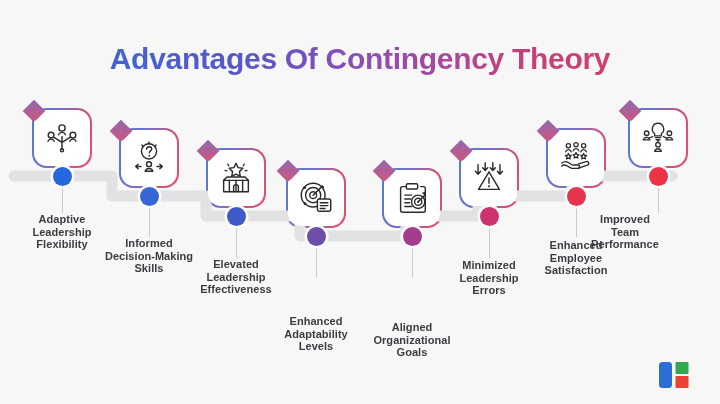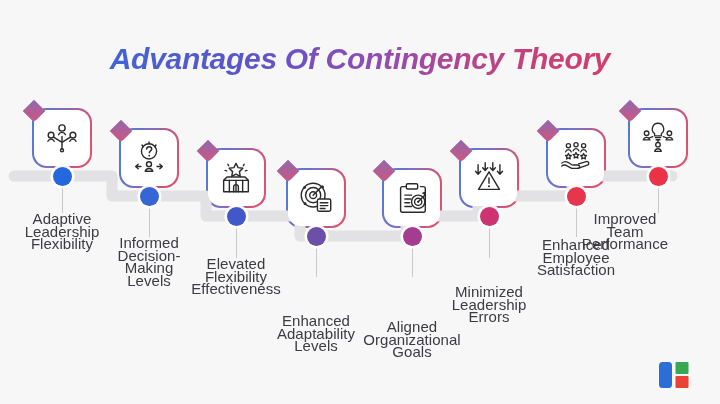--- a/index.html
+++ b/index.html
@@ -12,21 +12,20 @@
 
   
   .title{
     position:absolute;left:0;top:42px;width:720px;
     text-align:center;
     font-size:30px;font-weight:bold;letter-spacing:-0.3px;
     background:linear-gradient(90deg,#2f6fdc 0%,#5a56c8 34%,#8f4db4 52%,#c4417d 72%,#e03a56 100%);
     -webkit-background-clip:text;background-clip:text;
     -webkit-text-fill-color:transparent;color:transparent;
     white-space:nowrap;
-    font-style:italic;
   }
 
   
   .path-svg{position:absolute;left:0;top:0;width:720px;height:404px;}
 
   
   .node{position:absolute;}
 
   .card{
     position:absolute;
@@ -60,22 +59,22 @@
   .dot{
     position:absolute;width:19px;height:19px;border-radius:50%;
     box-shadow:0 0 0 2.5px rgba(255,255,255,0.95);
   }
 
   .stem{position:absolute;width:1.4px;background:#c9c9cd;}
 
   .label{
     position:absolute;
     text-align:center;
-    font-size:15px;line-height:12.6px;
-    font-weight:normal;
+    font-size:11px;line-height:12.6px;
+    font-weight:bold;
     color:#3b3b42;
     white-space:pre-line;
     letter-spacing:0.05px;
   }
 
   
   .logo{position:absolute;left:658px;top:360px;width:34px;height:30px;}
 </style>
 </head>
 <body>
@@ -123,41 +122,41 @@
           <circle cx="20" cy="26.5" r="2.6"></circle>
             <path d="M16 34c.7-2 2.1-3 4-3s3.3 1 4 3z"></path>
           <path d="M11.5 29h-5M8.6 26.6L6 29l2.6 2.4M28.5 29h5M31.4 26.6L34 29l-2.6 2.4"></path>
         </svg>
       </div>
       <div class="tail"></div>
     </div>
     <div class="dot" style="left:139.5px;top:186.5px;background:#3566d4;"></div>
     <div class="label" style="left:94px;top:237px;width:110px;">Informed
 Decision-Making
-Levels</div>
+Skills</div>
   </div>
 
   <div class="node">
     <div class="stem" style="left:235.5px;top:225px;height:33px;"></div>
     <div class="card-wrap" style="position:absolute;left:208px;top:150px;">
       <div class="card">
         <svg class="ico" viewBox="0 0 40 40" fill="none" stroke="#2b2b2b" stroke-width="1.5" stroke-linecap="round" stroke-linejoin="round">
           <path d="M20 4.5l2.2 4.6 5 .7-3.6 3.5.9 5-4.5-2.4-4.5 2.4.9-5-3.6-3.5 5-.7z"></path>
           <path d="M11.5 5.5l.8 1.6M28.5 5.5l-.8 1.6M8.5 12l1.7.5M31.5 12l-1.7.5"></path>
           <path d="M7 34.5h26V22.5H7z"></path>
           <path d="M7 22.5l3.5-3.5h19L33 22.5"></path>
           <path d="M13 22.5v12M20 22.5v12M27 22.5v12"></path>
           <path d="M17.5 34.5v-5a2.5 2.5 0 015 0v5"></path>
         </svg>
       </div>
       <div class="tail"></div>
     </div>
     <div class="dot" style="left:226.5px;top:206.5px;background:#4158c9;"></div>
     <div class="label" style="left:183px;top:258px;width:106px;">Elevated
-Flexibility
+Leadership
 Effectiveness</div>
   </div>
 
   <div class="node">
     <div class="stem" style="left:315.5px;top:245px;height:32px;"></div>
     <div class="card-wrap" style="position:absolute;left:288px;top:170px;">
       <div class="card">
         <svg class="ico" viewBox="0 0 40 40" fill="none" stroke="#2b2b2b" stroke-width="1.5" stroke-linecap="round" stroke-linejoin="round">
           <circle cx="17" cy="17" r="12.5"></circle>
             <circle cx="17" cy="17" r="8"></circle>
@@ -210,21 +209,21 @@
             <circle cx="20" cy="28.6" r="1.1" fill="#2b2b2b" stroke="none"></circle>
           <path d="M8.5 6v10M5.8 13l2.7 3 2.7-3"></path>
           <path d="M16 4v8M13.3 9.2l2.7 3 2.7-3"></path>
           <path d="M24 4v8M21.3 9.2l2.7 3 2.7-3"></path>
           <path d="M31.5 6v10M28.8 13l2.7 3 2.7-3"></path>
         </svg>
       </div>
       <div class="tail"></div>
     </div>
     <div class="dot" style="left:479.5px;top:206.5px;background:#cc3370;"></div>
-    <div class="label" style="left:436px;top:259px;width:106px;margin-top:27px;">Minimized
+    <div class="label" style="left:436px;top:259px;width:106px;">Minimized
 Leadership
 Errors</div>
   </div>
 
   <div class="node">
     <div class="stem" style="left:575.5px;top:205px;height:32px;"></div>
     <div class="card-wrap" style="position:absolute;left:548px;top:130px;">
       <div class="card">
         <svg class="ico" viewBox="0 0 40 40" fill="none" stroke="#2b2b2b" stroke-width="1.4" stroke-linecap="round" stroke-linejoin="round">
           <circle cx="12" cy="7" r="2.2"></circle>

